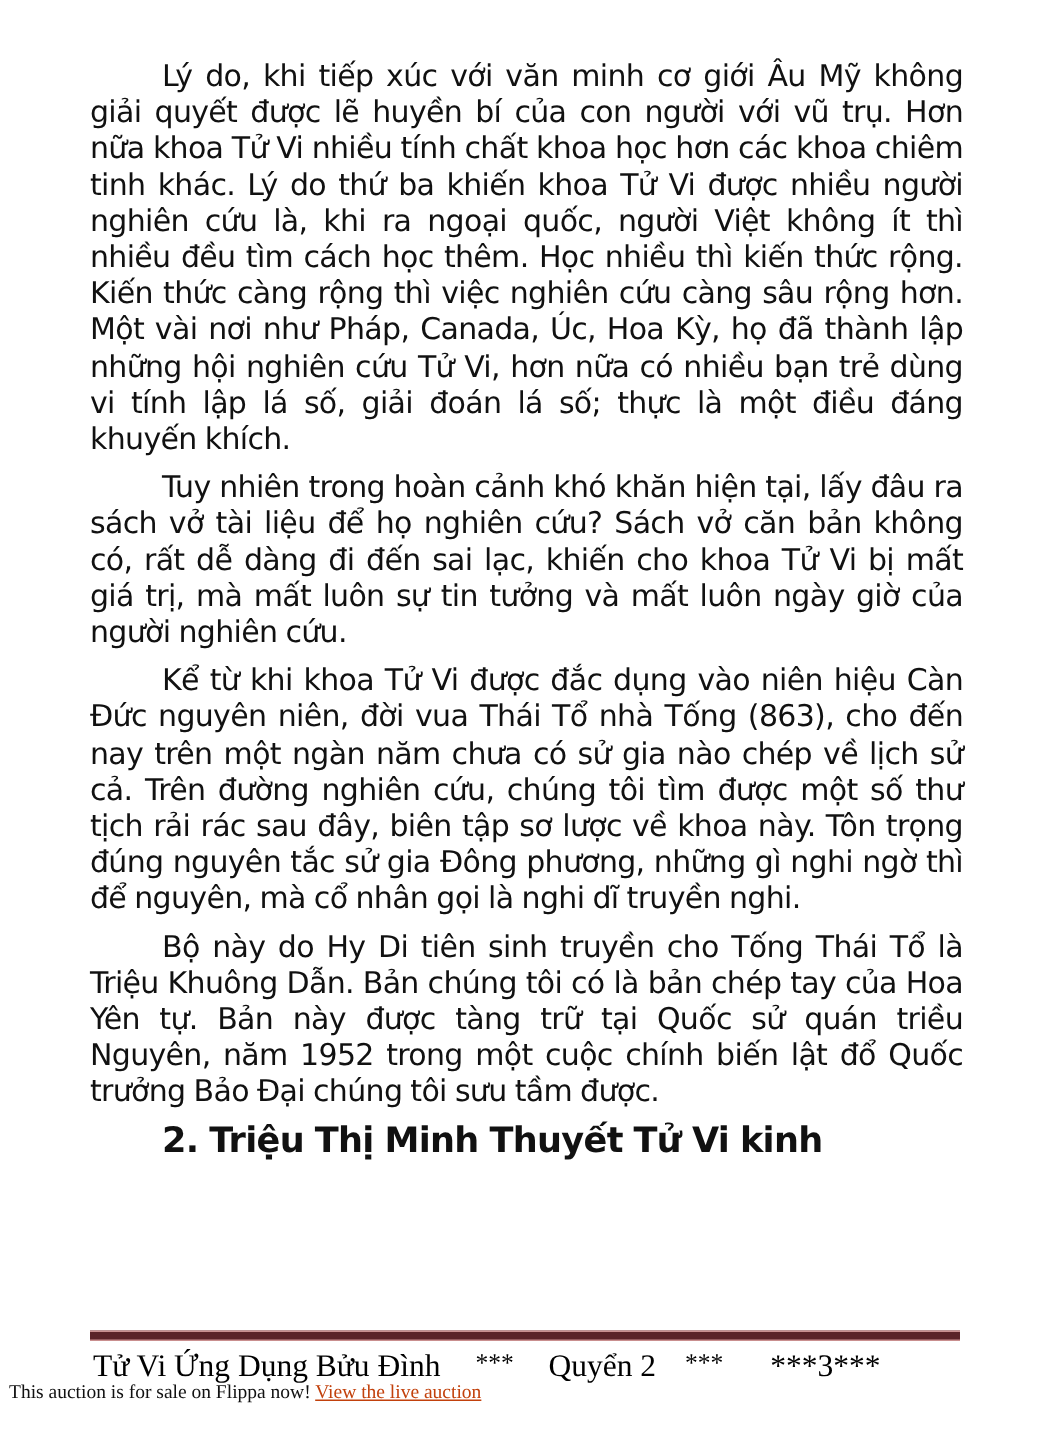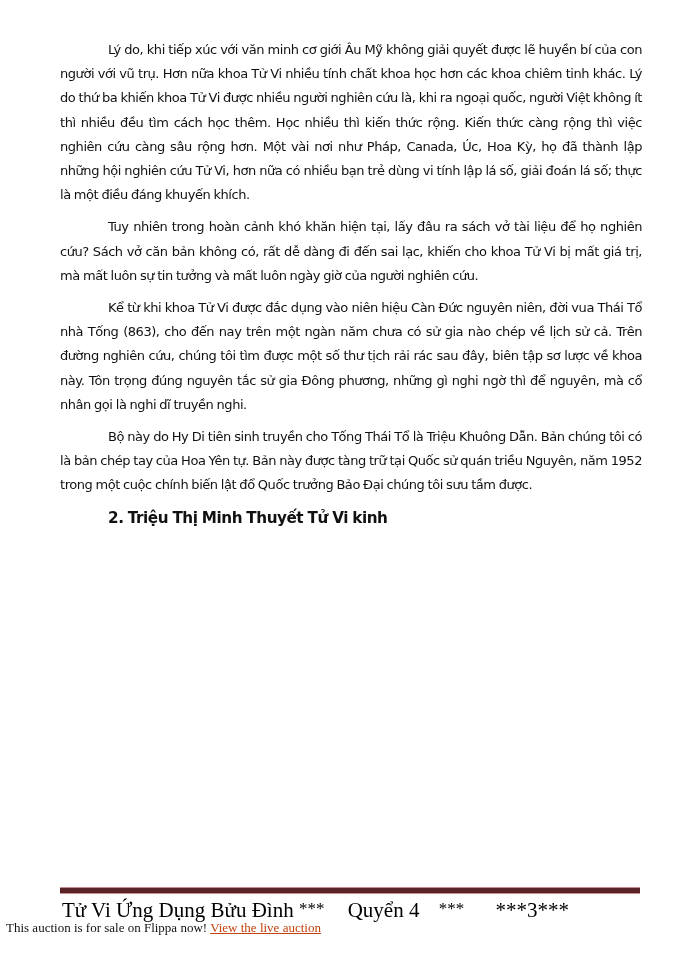--- a/index.html
+++ b/index.html
@@ -13,21 +13,21 @@
       position: relative;
       overflow: hidden;
       color: #111111;
     }
     .page {
       position: absolute;
       left: 60px;
       top: 38px;
       width: 582px;
       font-family: "DejaVu Sans", sans-serif;
-      font-size: 13px;
+      font-size: 20px;
       line-height: 24.2px;
       letter-spacing: -0.45px;
       word-spacing: -0.5px;
     }
     .para {
       margin: 0 0 8px 0;
       text-align: justify;
       text-indent: 48px;
     }
     .heading {
@@ -52,21 +52,21 @@
       width: 600px;
       font-family: "Liberation Serif", serif;
       font-size: 21px;
       line-height: 26px;
       color: #000000;
       white-space: nowrap;
     }
     .footer span {
       display: inline-block;
     }
-    .f-title { }
+    .f-title { margin-right: 18px; }
     .f-sep1 { margin-right: 18px; font-size: 17px; vertical-align: 3px; }
     .f-vol { margin-right: 14px; }
     .f-sep2 { margin-right: 26px; font-size: 17px; vertical-align: 3px; }
     .f-page { font-size: 21px; }
     .notice {
       position: absolute;
       left: 6px;
       top: 920px;
       font-family: "Liberation Serif", serif;
       font-size: 13px;
@@ -88,20 +88,20 @@
   <p class="para">Kể từ khi khoa Tử Vi được đắc dụng vào niên hiệu Càn Đức nguyên niên, đời vua Thái Tổ nhà Tống (863), cho đến nay trên một ngàn năm chưa có sử gia nào chép về lịch sử cả. Trên đường nghiên cứu, chúng tôi tìm được một số thư tịch rải rác sau đây, biên tập sơ lược về khoa này. Tôn trọng đúng nguyên tắc sử gia Đông phương, những gì nghi ngờ thì để nguyên, mà cổ nhân gọi là nghi dĩ truyền nghi.</p>
   <p class="para">Bộ này do Hy Di tiên sinh truyền cho Tống Thái Tổ là Triệu Khuông Dẫn. Bản chúng tôi có là bản chép tay của Hoa Yên tự. Bản này được tàng trữ tại Quốc sử quán triều Nguyên, năm 1952 trong một cuộc chính biến lật đổ Quốc trưởng Bảo Đại chúng tôi sưu tầm được.</p>
   <h3 class="heading">2. Triệu Thị Minh Thuyết Tử Vi kinh</h3>
 </div>
 
 <div class="divider"></div>
 
 <div class="footer">
   <span class="f-title">Tử Vi Ứng Dụng Bửu Đình</span>
   <span class="f-sep1">***</span>
-  <span class="f-vol">Quyển 4</span>
+  <span class="f-vol">Quyển 2</span>
   <span class="f-sep2">***</span>
   <span class="f-page">***3***</span>
 </div>
 
 <div class="notice">
   <span>This auction is for sale on Flippa now! </span><a href="#">View the live auction</a>
 </div>
 
 </body></html>

